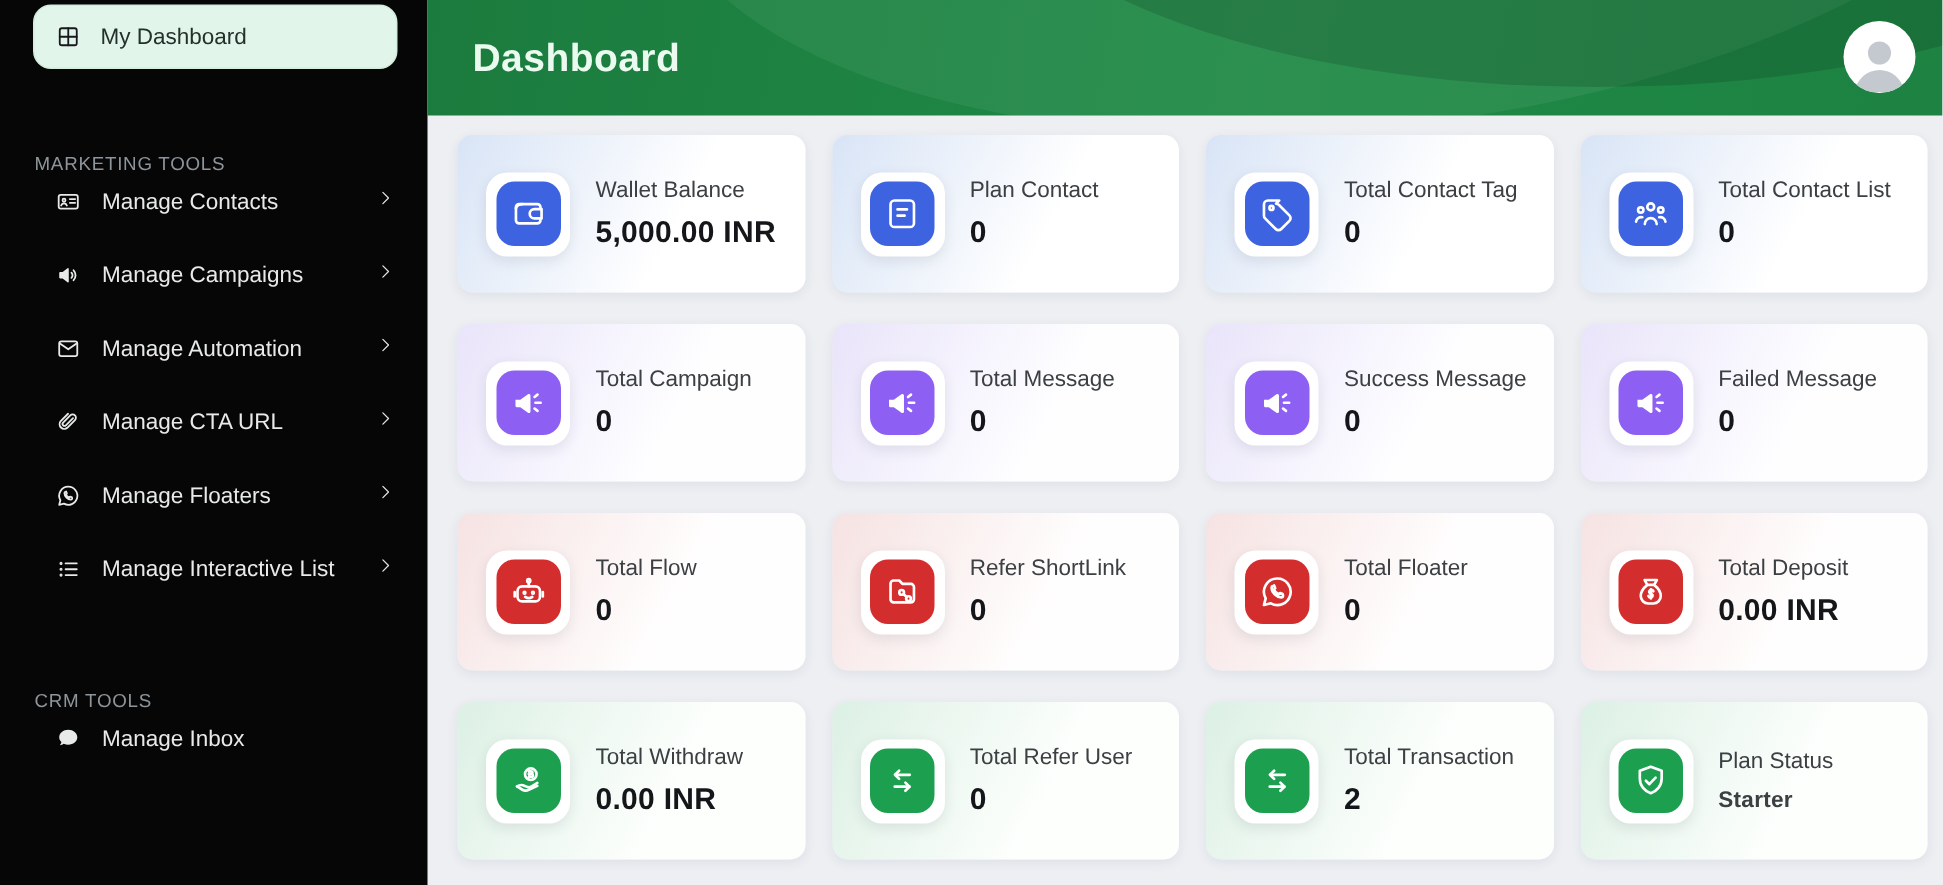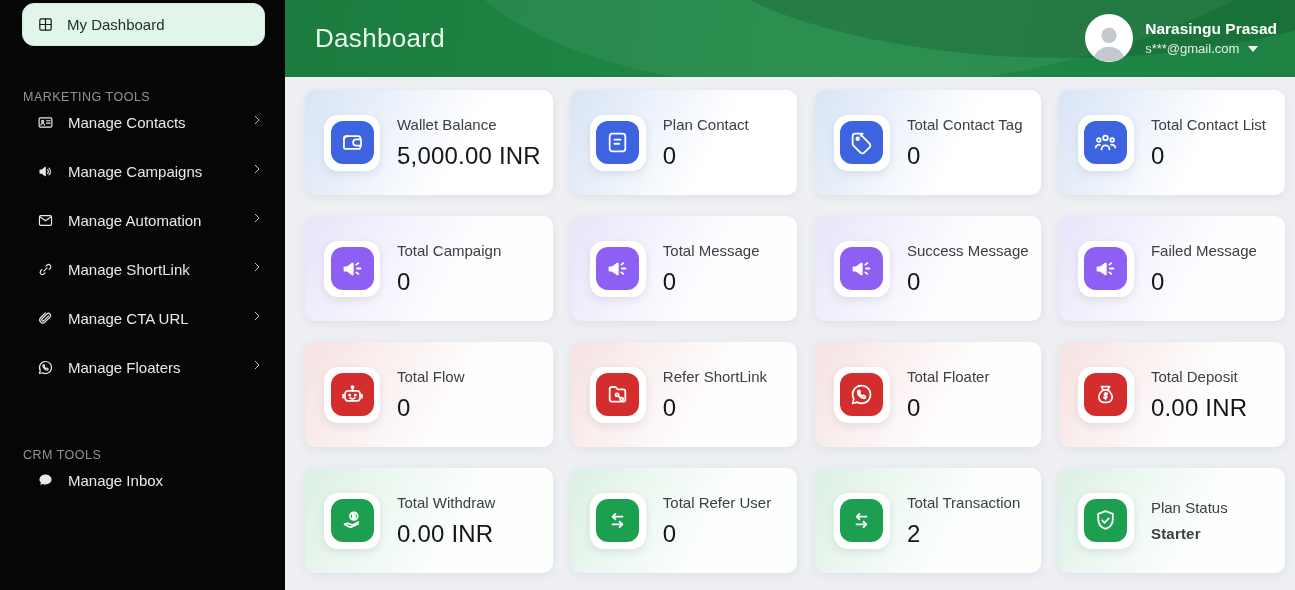--- a/index.html
+++ b/index.html
@@ -1,41 +1,41 @@
 <!DOCTYPE html>
 <html><head>
 <meta charset="utf-8">
 <style>
   html,body{margin:0;padding:0}
   body{width:1295px;height:590px;overflow:hidden;font-family:"Liberation Sans",sans-serif;background:#edeff3}
   .app{display:flex;width:100%;height:100%}
 
   
   .sidebar{width:285px;min-width:285px;background:#060607;height:100%;overflow:hidden}
-  .active-pill{margin:3px 20px 4px 22px;height:41px;background:#e2f5ea;border-radius:12px;
+  .active-pill{margin:3px 20px 16px 22px;height:41px;background:#e2f5ea;border-radius:12px;
     display:flex;align-items:center;gap:13px;padding:0 14px;color:#24302a;font-size:15px;
     font-weight:500;cursor:pointer;border:1px solid #d2ecdd}
   .active-pill .s-icon{color:#17191c}
   .section-title{padding:40px 0 10px 23px;font-size:12.5px;color:#8e959a;letter-spacing:.5px}
   .side-item{display:flex;align-items:flex-start;gap:14px;padding:0 22px 0 37px;height:49px;
     color:#e7eae8;font-size:15px;cursor:pointer}
   .s-icon{display:inline-flex}
   .s-icon svg{width:17px;height:17px}
   .chev{margin-left:auto;display:inline-flex;color:#dfe4e1}
   .chev svg{width:12px;height:12px}
 
   
   .content{flex:1;display:flex;flex-direction:column;min-width:0}
   .topbar{position:relative;overflow:hidden;flex:0 0 77px;display:flex;align-items:center;
     background:linear-gradient(100deg,#1b7b3e 0%,#1f8a46 55%,#1d8242 100%)}
   .topbar::before{content:'';position:absolute;width:950px;height:430px;border-radius:50%;
     background:rgba(255,255,255,.06);top:-345px;left:150px;transform:rotate(-6deg)}
   .topbar::after{content:'';position:absolute;width:820px;height:320px;border-radius:50%;
     background:rgba(0,0,0,.13);top:-262px;right:-180px}
-  .page-title{margin-left:30px;font-size:26px;font-weight:400;color:#eafaef;letter-spacing:.3px;position:relative;z-index:1}
+  .page-title{margin-left:30px;font-size:26px;font-weight:700;color:#eafaef;letter-spacing:.3px;position:relative;z-index:1}
   .user{position:absolute;right:18px;top:14px;display:flex;align-items:center;gap:12px;cursor:pointer;z-index:2}
   .avatar{width:48px;height:48px;border-radius:50%;background:#fff;overflow:hidden;display:flex;justify-content:center}
   .avatar svg{width:42px;height:42px;margin-top:7px}
   .user-name{font-size:15.5px;font-weight:700;color:#fff;line-height:1.2}
   .user-email{font-size:13px;color:rgba(255,255,255,.88);margin-top:3px;display:flex;align-items:center;gap:9px}
   .caret{width:0;height:0;border-left:5px solid transparent;border-right:5px solid transparent;
     border-top:6px solid #fff;display:inline-block}
 
   
   .grid{flex:1;display:grid;grid-template-columns:repeat(4,1fr);grid-auto-rows:105px;
@@ -49,21 +49,21 @@
   .tile{width:56px;height:56px;background:#fff;border-radius:14px;flex:0 0 56px;
     box-shadow:0 3px 9px rgba(30,40,60,.10);display:grid;place-items:center}
   .ibox{width:43px;height:43px;border-radius:12px;display:grid;place-items:center;color:#fff}
   .ibox svg{width:25px;height:25px}
   .card.blue .ibox  {background:#3d63e0}
   .card.purple .ibox{background:#8d60f3}
   .card.red .ibox   {background:#d32d2d}
   .card.green .ibox {background:#1ca050}
   .c-text{display:flex;flex-direction:column;min-width:0}
   .c-title{font-size:15px;color:#3c4043;margin-bottom:9px;white-space:nowrap}
-  .c-value{font-size:24px;font-weight:400;color:#141619;letter-spacing:.2px;white-space:nowrap}
+  .c-value{font-size:20px;font-weight:700;color:#141619;letter-spacing:.2px;white-space:nowrap}
   .c-value.small{font-size:15px;font-weight:600;color:#3c4043}
 </style>
 </head>
 <body>
 
 <div class="app">
 
   <aside class="sidebar">
     <div class="active-pill">
       <span class="s-icon" id="pill-icon">
@@ -119,53 +119,56 @@
           <span>Manage Automation</span>
           <span class="chev">
             <svg viewBox="0 0 24 24" fill="none" stroke="currentColor" stroke-width="1.7" stroke-linecap="round" stroke-linejoin="round">
               <polyline points="8.5 4.5 16 12 8.5 19.5"></polyline>
             </svg>
           </span>
         </div>
         <div class="side-item">
           <span class="s-icon">
             <svg viewBox="0 0 24 24" fill="none" stroke="currentColor" stroke-width="1.7" stroke-linecap="round" stroke-linejoin="round">
-              <path d="M9.8 14.2l4.4-4.4"></path>
-              <path d="M11.3 16.7l-1.6 1.6a3.2 3.2 0 01-4.5-4.5l1.6-1.6"></path>
-              <path d="M12.7 7.3l1.6-1.6a3.2 3.2 0 014.5 4.5l-1.6 1.6"></path>
-            </svg>
-          </span>
-          <span>Manage ShortLink</span>
-          <span class="chev">
-            <svg viewBox="0 0 24 24" fill="none" stroke="currentColor" stroke-width="1.7" stroke-linecap="round" stroke-linejoin="round">
-              <polyline points="8.5 4.5 16 12 8.5 19.5"></polyline>
-            </svg>
-          </span>
-        </div>
-        <div class="side-item">
-          <span class="s-icon">
-            <svg viewBox="0 0 24 24" fill="none" stroke="currentColor" stroke-width="1.7" stroke-linecap="round" stroke-linejoin="round">
               <path d="M16.5 8.2l-6.7 6.7a1.8 1.8 0 01-2.6-2.6l6.7-6.7a3.1 3.1 0 014.4 4.4l-7.2 7.2a4.4 4.4 0 01-6.2-6.2L11.8 4"></path>
             </svg>
           </span>
           <span>Manage CTA URL</span>
           <span class="chev">
             <svg viewBox="0 0 24 24" fill="none" stroke="currentColor" stroke-width="1.7" stroke-linecap="round" stroke-linejoin="round">
               <polyline points="8.5 4.5 16 12 8.5 19.5"></polyline>
             </svg>
           </span>
         </div>
         <div class="side-item">
           <span class="s-icon">
             <svg viewBox="0 0 24 24" fill="none" stroke="currentColor" stroke-width="1.7" stroke-linecap="round" stroke-linejoin="round">
               <path d="M12 3.5a8.5 8.5 0 00-7.4 12.7L3.5 20.5l4.4-1.1A8.5 8.5 0 1012 3.5z"></path>
               <path d="M9.4 8.3c-.5 0-1 .5-1 1.2 0 3 3.1 6.1 6.1 6.1.7 0 1.2-.5 1.2-1l-.2-1.1-1.7-.7-.9.8c-1.3-.5-2.5-1.7-3-3l.8-.9-.7-1.7z"></path>
             </svg>
           </span>
           <span>Manage Floaters</span>
+          <span class="chev">
+            <svg viewBox="0 0 24 24" fill="none" stroke="currentColor" stroke-width="1.7" stroke-linecap="round" stroke-linejoin="round">
+              <polyline points="8.5 4.5 16 12 8.5 19.5"></polyline>
+            </svg>
+          </span>
+        </div>
+        <div class="side-item">
+          <span class="s-icon">
+            <svg viewBox="0 0 24 24" fill="none" stroke="currentColor" stroke-width="1.7" stroke-linecap="round" stroke-linejoin="round">
+              <line x1="9.5" y1="6.5" x2="20" y2="6.5"></line>
+              <line x1="9.5" y1="12" x2="20" y2="12"></line>
+              <line x1="9.5" y1="17.5" x2="20" y2="17.5"></line>
+              <circle cx="5.2" cy="6.5" r=".6" fill="currentColor"></circle>
+              <circle cx="5.2" cy="12" r=".6" fill="currentColor"></circle>
+              <circle cx="5.2" cy="17.5" r=".6" fill="currentColor"></circle>
+            </svg>
+          </span>
+          <span>Manage Interactive List</span>
           <span class="chev">
             <svg viewBox="0 0 24 24" fill="none" stroke="currentColor" stroke-width="1.7" stroke-linecap="round" stroke-linejoin="round">
               <polyline points="8.5 4.5 16 12 8.5 19.5"></polyline>
             </svg>
           </span>
         </div>
         <div class="section-title">CRM TOOLS</div>
         <div class="side-item">
           <span class="s-icon">
             <svg viewBox="0 0 24 24" fill="none" stroke="currentColor" stroke-width="1.7" stroke-linecap="round" stroke-linejoin="round">
@@ -180,27 +183,20 @@
   <div class="content">
     <header class="topbar">
       <div class="page-title">Dashboard</div>
       <div class="user">
         <div class="avatar">
           <svg viewBox="0 0 24 24">
             <circle cx="12" cy="8.2" r="4.4" fill="#c3c9cf"></circle>
             <path d="M2.5 23c1-5.2 5-8.3 9.5-8.3s8.5 3.1 9.5 8.3z" fill="#c3c9cf"></path>
           </svg>
         </div>
-        <div>
-          <div class="user-name">Narasingu Prasad</div>
-          <div class="user-email">
-            <span>s***@gmail.com</span>
-            <span class="caret"></span>
-          </div>
-        </div>
       </div>
     </header>
 
     <main class="grid" id="cards-grid">
         <div class="card blue">
           <div class="tile">
             <div class="ibox">
               <svg viewBox="0 0 24 24" fill="none" stroke="currentColor" stroke-width="1.7" stroke-linecap="round" stroke-linejoin="round">
                 <path d="M19.5 9V7.8c0-1.1-.9-2-2-2H5.8c-1.1 0-2 .9-2 2v8.4c0 1.1.9 2 2 2h11.7c1.1 0 2-.9 2-2V15"></path>
                 <path d="M20.2 9h-4.6a3 3 0 000 6h4.6V9z"></path>

